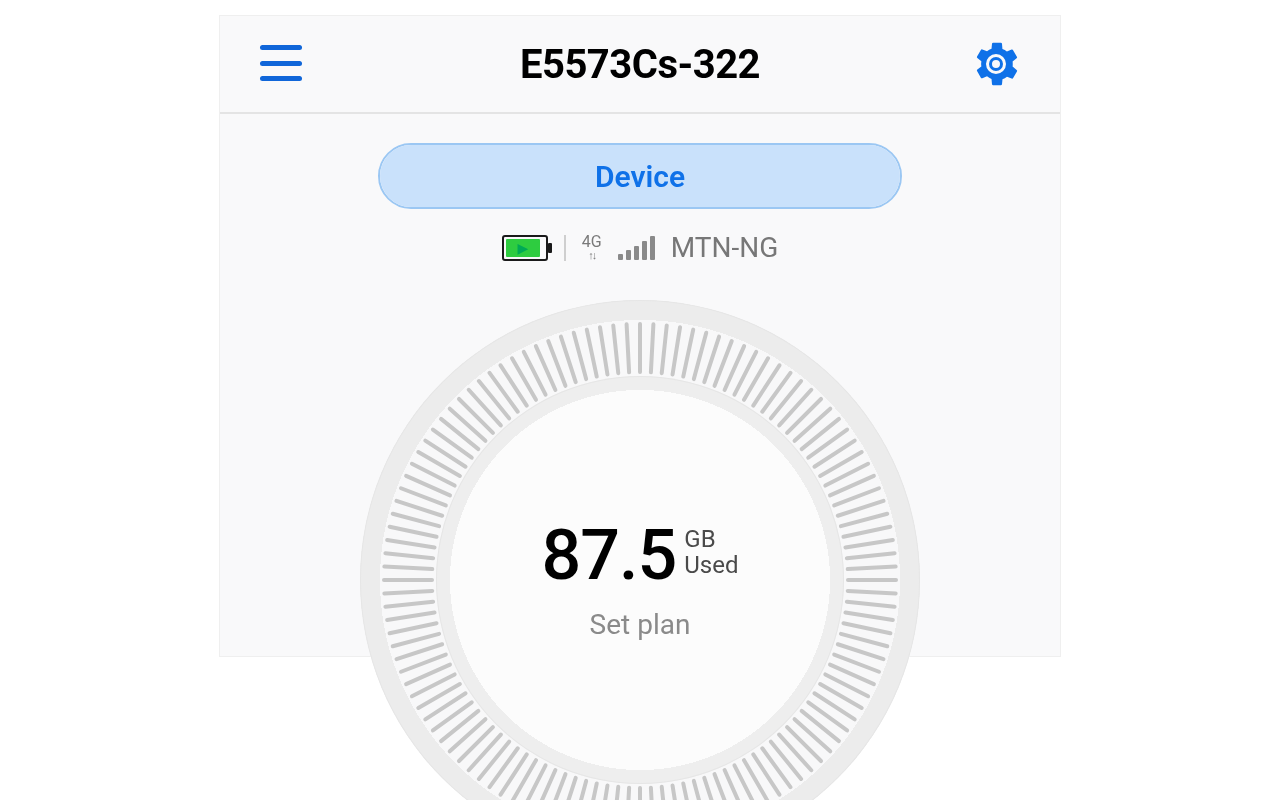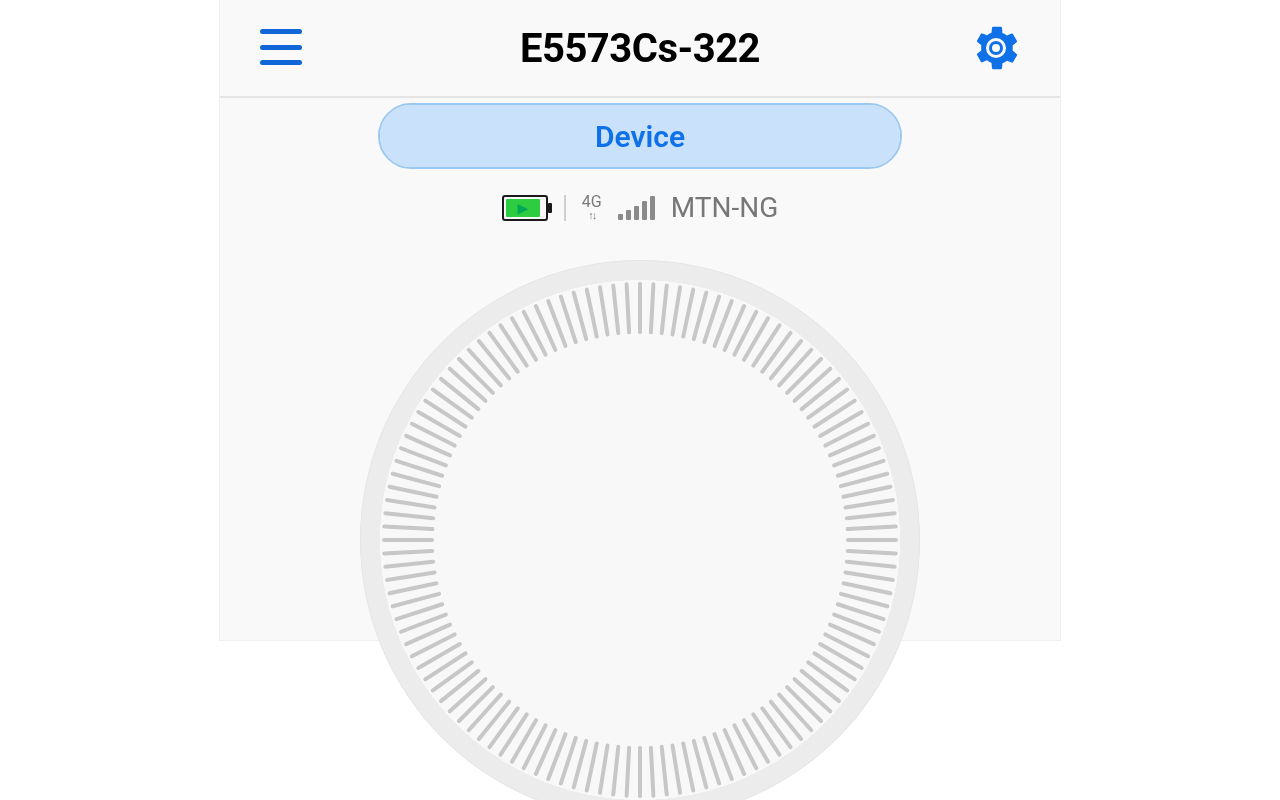--- a/index.html
+++ b/index.html
@@ -3,21 +3,21 @@
 <meta charset="utf-8">
 <style>
   html,body{
     margin:0;padding:0;width:1280px;height:800px;
     font-family:-apple-system,BlinkMacSystemFont,"Segoe UI",Roboto,Helvetica,Arial,sans-serif;
     background:#ffffff;color:#000;
     overflow:hidden;
   }
   
   .app{
-    position:absolute;left:220px;top:0;width:840px;height:640px;
+    position:absolute;left:220px;top:16px;width:840px;height:640px;
     background:#f9f9fa;
     box-shadow:0 0 0 1px #efefef;
   }
 
   
   .header{
     position:relative;
     height:96px;
     display:flex;align-items:center;justify-content:center;
     border-bottom:2px solid #e4e4e4;
@@ -34,21 +34,21 @@
     display:block;height:5px;background:#1066d9;border-radius:3px;
   }
   .gear-btn{
     position:absolute;right:40px;top:24px;width:48px;height:48px;
     display:flex;align-items:center;justify-content:center;cursor:pointer;
   }
   .gear-btn svg{width:48px;height:48px;}
 
   
   .seg{
-    margin:5px auto 0 auto;
+    margin:29px auto 0 auto;
     width:520px;height:62px;
     border:2px solid #9bc7f3;
     border-radius:999px;
     display:flex;overflow:hidden;
     background:#22c55e;
     text-align:center;
   }
   .seg .tab{
     flex:1;display:flex;align-items:center;justify-content:center;
     font-size:30px;cursor:pointer;color:#1a1a1a;
@@ -273,15 +273,25 @@
         <span style="transform: rotate(333deg);"></span>
         <span style="transform: rotate(336deg);"></span>
         <span style="transform: rotate(339deg);"></span>
         <span style="transform: rotate(342deg);"></span>
         <span style="transform: rotate(345deg);"></span>
         <span style="transform: rotate(348deg);"></span>
         <span style="transform: rotate(351deg);"></span>
         <span style="transform: rotate(354deg);"></span>
         <span style="transform: rotate(357deg);"></span>
       </div>
+    <div class="inner-disc">
+      <div class="usage">
+        <span class="num">87.5</span>
+        <span class="unitcol">
+          <span>GB</span>
+          <span>Used</span>
+        </span>
+      </div>
+      <div class="setplan">Set plan</div>
+    </div>
   </div>
 
 </div>
 
 </body></html>

